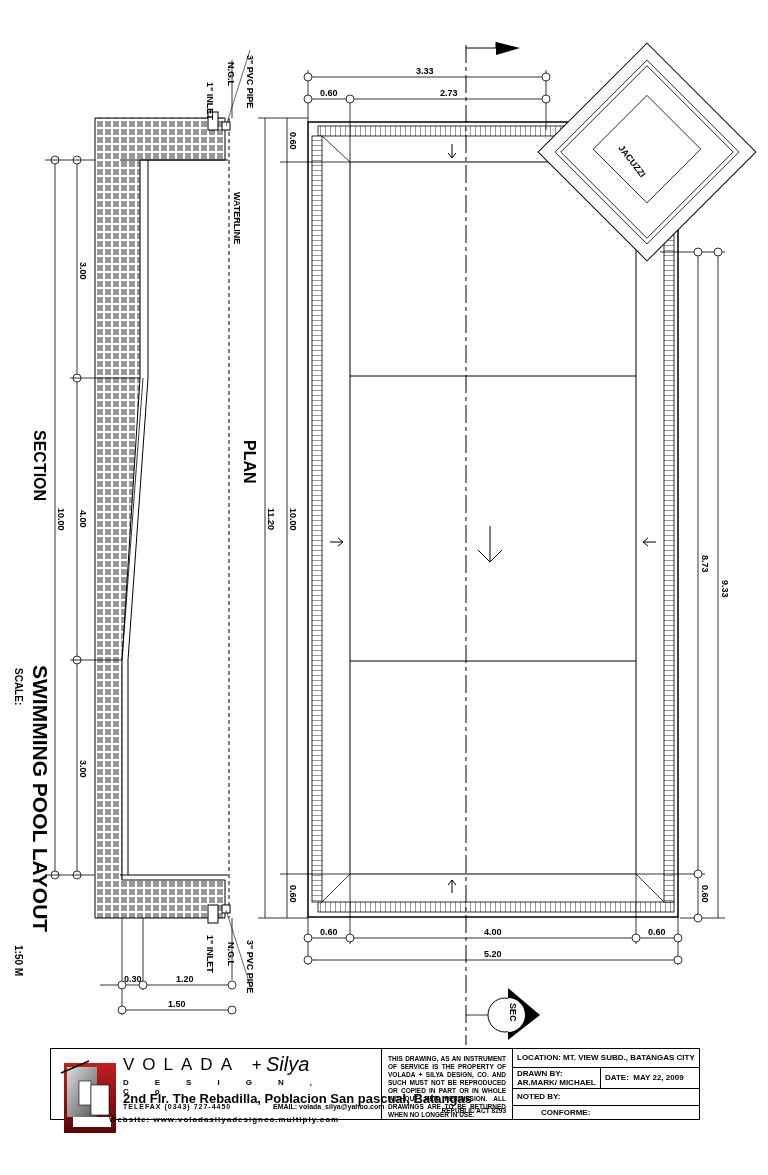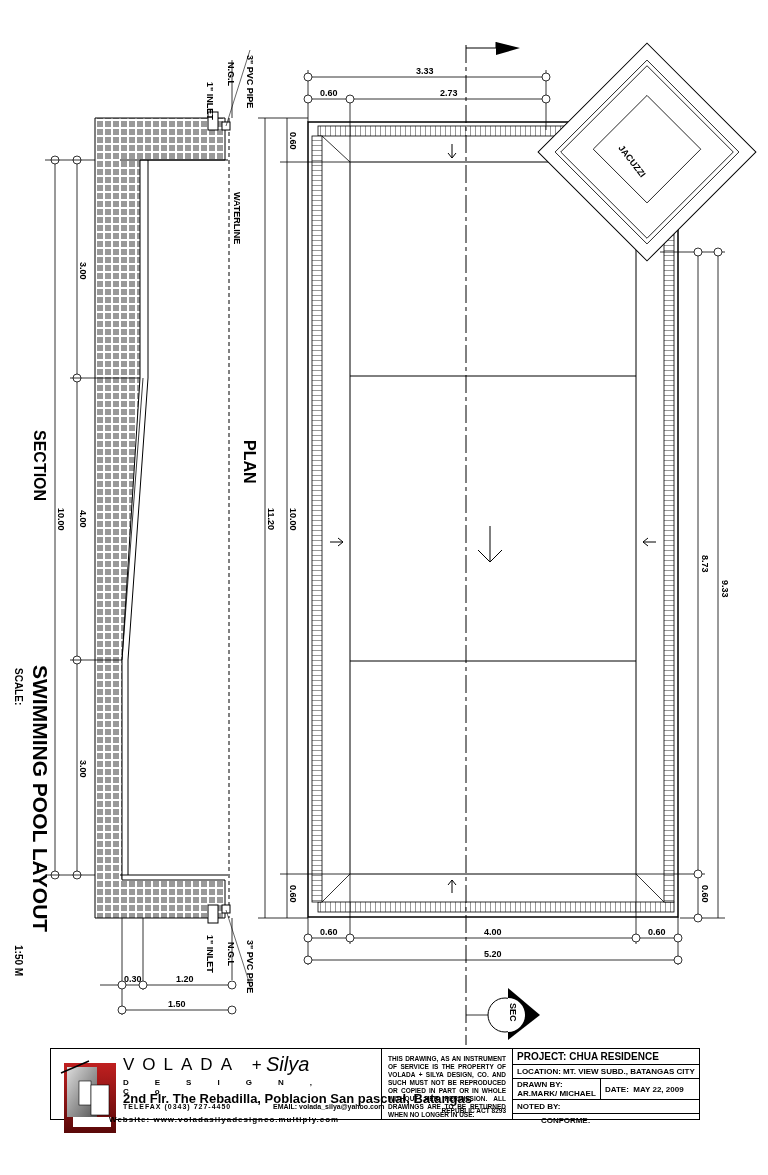--- a/index.html
+++ b/index.html
@@ -260,32 +260,28 @@
     <div class="addr">2nd Flr. The Rebadilla, Poblacion San pascual, Batangas</div>
     <div class="tel">TELEFAX (0343) 727-4450</div>
     <div class="email">EMAIL: volada_silya@yahoo.com</div>
     <div class="web">Website:  www.voladasilyadesignco.multiply.com</div>
   </div>
   <div class="tb-note">
     <div class="note-text">This drawing, as an instrument of service is the property of Volada + Silya Design, Co. and such must not be reproduced or copied in part or in whole without her permission. All drawings are to be returned when no longer in use.</div>
     <div class="note-law">REPUBLIC ACT 8293</div>
   </div>
   <div class="tb-info">
-    <div class="tb-row" style="height:18px;font-size:10px;">
-      <span>PROJECT:</span>&nbsp;
-      <span>CHUA RESIDENCE</span>
-    </div>
     <div class="tb-row" style="height:18px;">
       <span>LOCATION:</span>&nbsp;
       <span>MT. VIEW SUBD., BATANGAS CITY</span>
     </div>
     <div class="tb-row" style="height:22px;padding:0;">
       <div style="width:88px;border-right:1px solid #000;height:100%;padding:1px 4px;box-sizing:border-box;display:flex;flex-direction:column;">
         <span>DRAWN BY:</span>
-        <span style="text-align:center;">AR.MARK/ MICHAEL</span>
+        <span style="text-align:left;">AR.MARK/ MICHAEL</span>
       </div>
       <div style="padding:0 4px;">
         <span>DATE:</span>&nbsp;
         <span>MAY 22, 2009</span>
       </div>
     </div>
     <div class="tb-row" style="height:16px;">
       <span>NOTED BY:</span>
     </div>
     <div class="tb-row" style="flex:1;">

